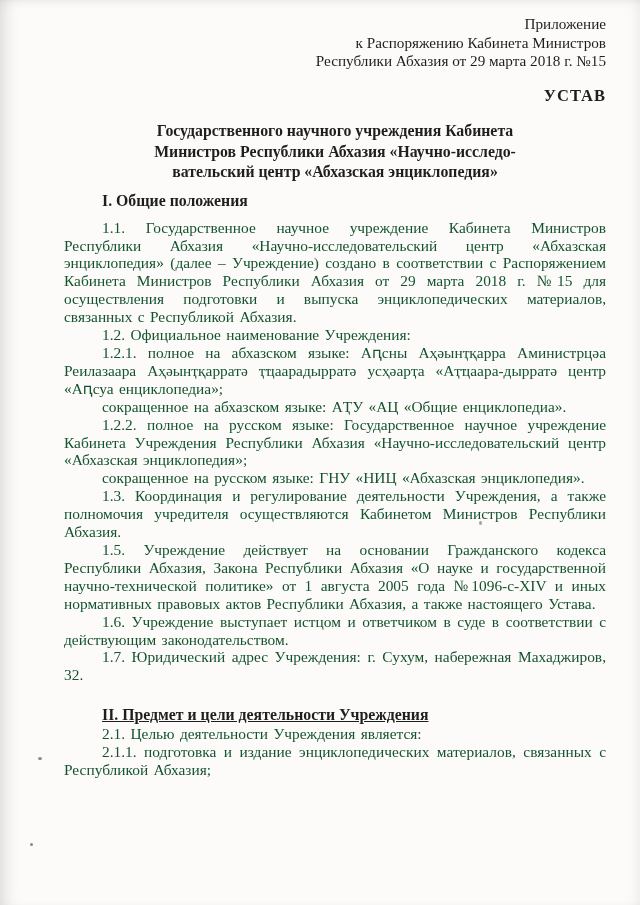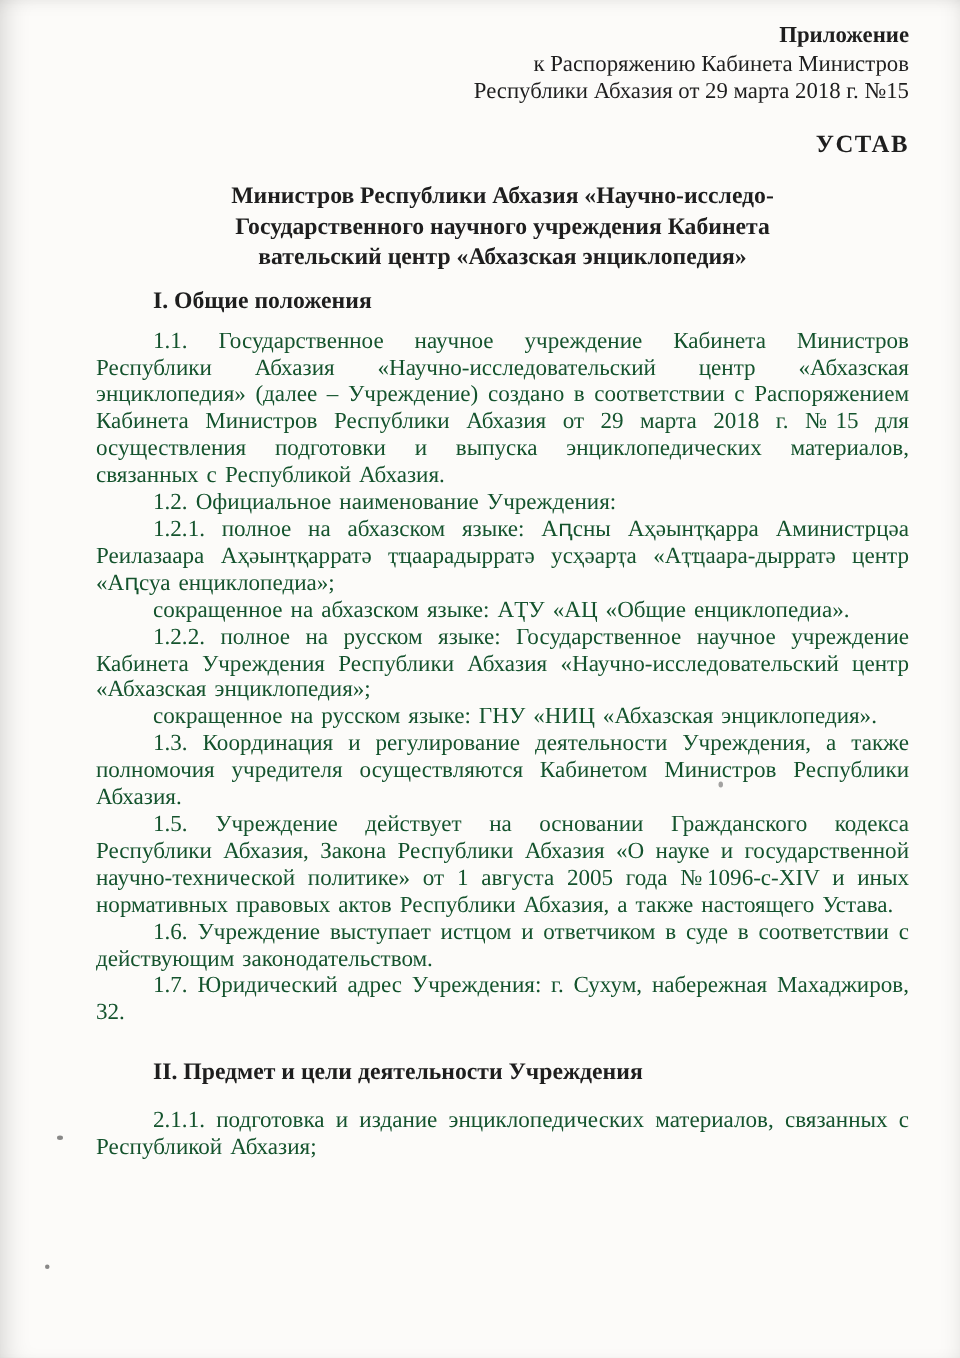--- a/index.html
+++ b/index.html
@@ -19,21 +19,21 @@
     overflow: hidden;
     box-shadow: inset 14px 0 20px -14px rgba(0,0,0,0.20),
                 inset -10px 0 16px -12px rgba(0,0,0,0.12),
                 inset 0 10px 14px -12px rgba(0,0,0,0.10);
   }
   .doc-header {
     text-align: right;
     font-size: 15.2px;
     line-height: 18.6px;
   }
-  .hdr-bold { font-weight: bold; }
+  .hdr-bold { font-weight: normal; }
   .doc-title {
     margin-top: 16px;
     text-align: right;
     font-size: 16.5px;
     font-weight: bold;
     letter-spacing: 1px;
     line-height: 18.5px;
   }
   .doc-subtitle {
     margin-top: 16px;
@@ -45,21 +45,22 @@
   .section-heading {
     font-weight: bold;
     font-size: 15.8px;
     line-height: 18.6px;
     text-indent: 38px;
     margin-top: 9px;
     margin-bottom: 8px;
   }
   .section-heading.second {
     margin-top: 22px;
-    margin-bottom: 13px;
+    margin-bottom: 0;
+    text-decoration: underline;
   }
   .para {
     font-size: 15.4px;
     line-height: 17.9px;
     text-align: justify;
     text-indent: 38px;
     word-spacing: 1.5px;
     color: #14532d;
   }
   .speck {
@@ -79,39 +80,40 @@
 
   <div class="doc-header">
     <div class="hdr-bold">Приложение</div>
     <div>к Распоряжению Кабинета Министров</div>
     <div>Республики Абхазия от 29 марта 2018 г. №15</div>
   </div>
 
   <div class="doc-title">УСТАВ</div>
 
   <div class="doc-subtitle">
+    <div>Государственного научного учреждения Кабинета</div>
     <div>Министров Республики Абхазия «Научно-исследо-</div>
-    <div>Государственного научного учреждения Кабинета</div>
     <div>вательский центр «Абхазская энциклопедия»</div>
   </div>
 
   <div class="section-heading">I. Общие положения</div>
 
   <p class="para">1.1. Государственное научное учреждение Кабинета Министров Республики Абхазия «Научно-исследовательский центр «Абхазская энциклопедия» (далее – Учреждение) создано в соответствии с Распоряжением Кабинета Министров Республики Абхазия от 29 марта 2018 г. №15 для осуществления подготовки и выпуска энциклопедических материалов, связанных с Республикой Абхазия.</p>
   <p class="para">1.2. Официальное наименование Учреждения:</p>
   <p class="para">1.2.1. полное на абхазском языке: Аԥсны Аҳәынҭқарра Аминистрцәа Реилазаара Аҳәынҭқарратә ҭҵаарадырратә усҳәарҭа «Аҭҵаара-дырратә центр «Аԥсуа енциклопедиа»;</p>
   <p class="para">сокращенное на абхазском языке: АҬУ «АЦ «Общие енциклопедиа».</p>
   <p class="para">1.2.2. полное на русском языке: Государственное научное учреждение Кабинета Учреждения Республики Абхазия «Научно-исследовательский центр «Абхазская энциклопедия»;</p>
   <p class="para">сокращенное на русском языке: ГНУ «НИЦ «Абхазская энциклопедия».</p>
   <p class="para">1.3. Координация и регулирование деятельности Учреждения, а также полномочия учредителя осуществляются Кабинетом Министров Республики Абхазия.</p>
   <p class="para">1.5. Учреждение действует на основании Гражданского кодекса Республики Абхазия, Закона Республики Абхазия «О науке и государственной научно-технической политике» от 1 августа 2005 года №1096-с-XIV и иных нормативных правовых актов Республики Абхазия, а также настоящего Устава.</p>
   <p class="para">1.6. Учреждение выступает истцом и ответчиком в суде в соответствии с действующим законодательством.</p>
   <p class="para">1.7. Юридический адрес Учреждения: г. Сухум, набережная Махаджиров, 32.</p>
 
   <div class="section-heading second">II. Предмет и цели деятельности Учреждения</div>
 
+  <p class="para">2.1. Целью деятельности Учреждения является:</p>
   <p class="para">2.1.1. подготовка и издание энциклопедических материалов, связанных с Республикой Абхазия;</p>
 
   <div class="speck speck-1"></div>
   <div class="speck speck-2"></div>
   <div class="speck speck-3"></div>
 
 </div>
 
 </body></html>

